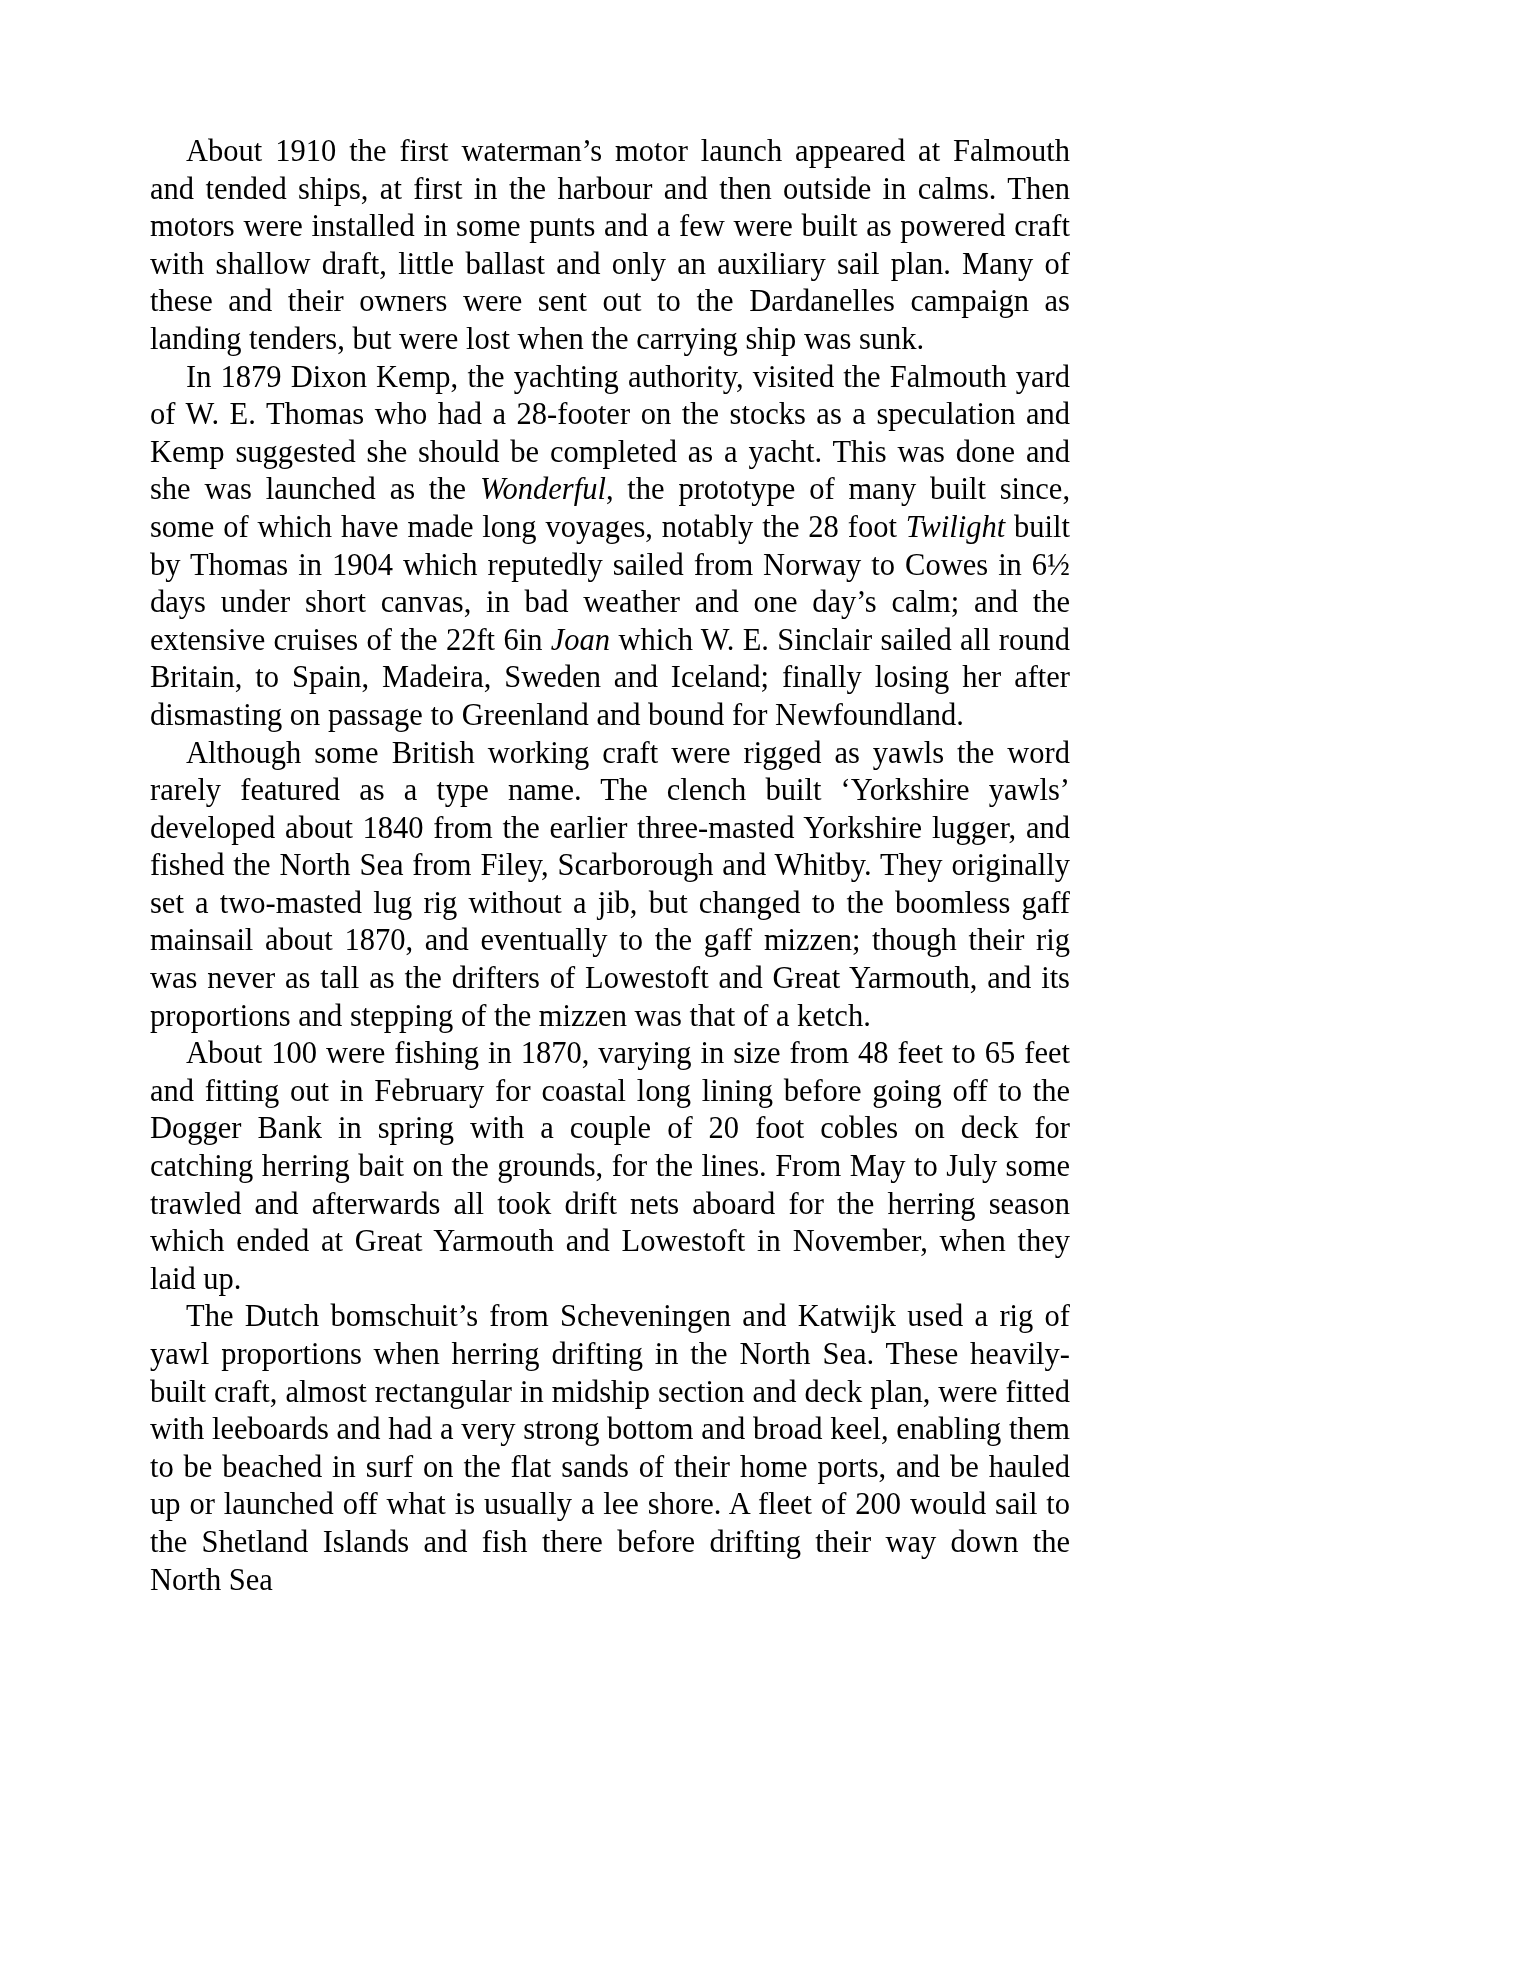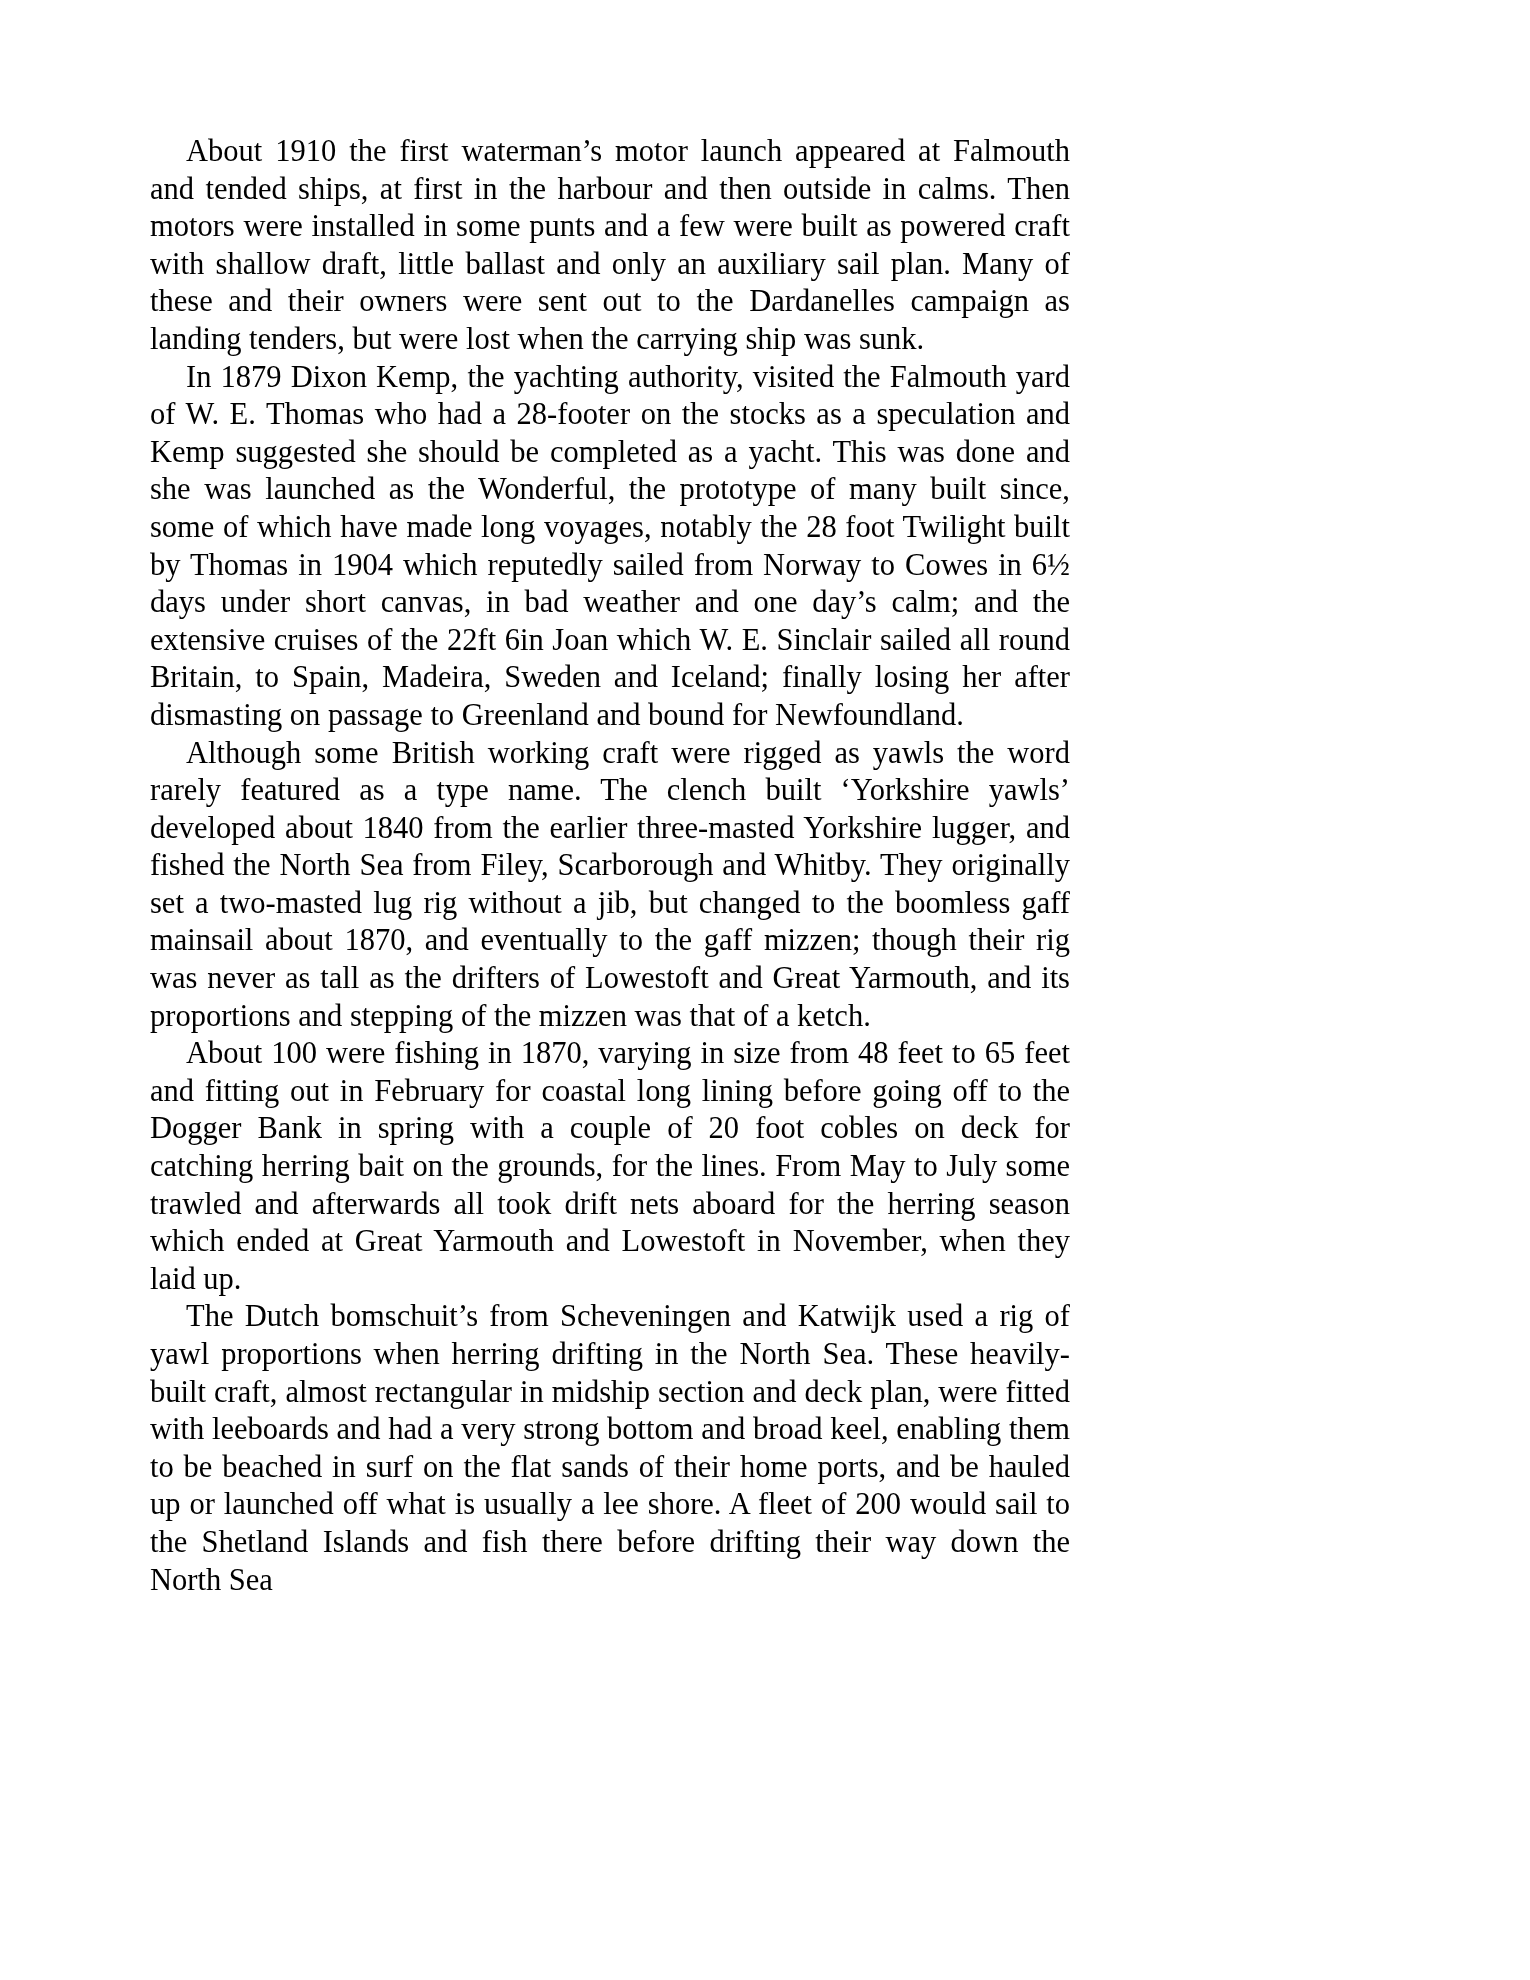--- a/index.html
+++ b/index.html
@@ -39,20 +39,21 @@
     line-height: 37.6px;
     letter-spacing: 0px;
     word-spacing: 0px;
     hyphens: none;
     -webkit-hyphens: none;
   }
   p.para:last-child {
     text-align-last: left;
   }
   .it {
+    font-style: italic;
   }
 </style>
 </head>
 <body>
 
 <div class="page">
   <div class="text-block">
 
     <p class="para">
       <span>About 1910 the first waterman’s motor launch appeared at Falmouth and tended ships, at first in the harbour and then outside in calms. Then motors were installed in some punts and a few were built as powered craft with shallow draft, little ballast and only an auxiliary sail plan. Many of these and their owners were sent out to the Dardanelles campaign as landing tenders, but were lost when the carrying ship was sunk.</span>

